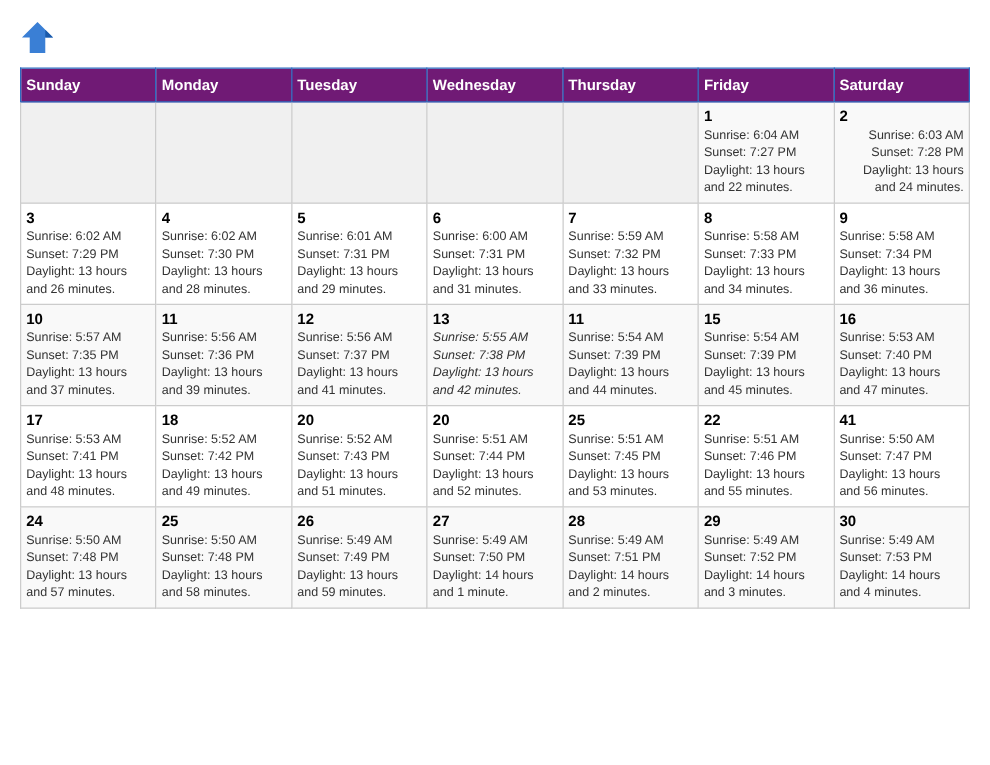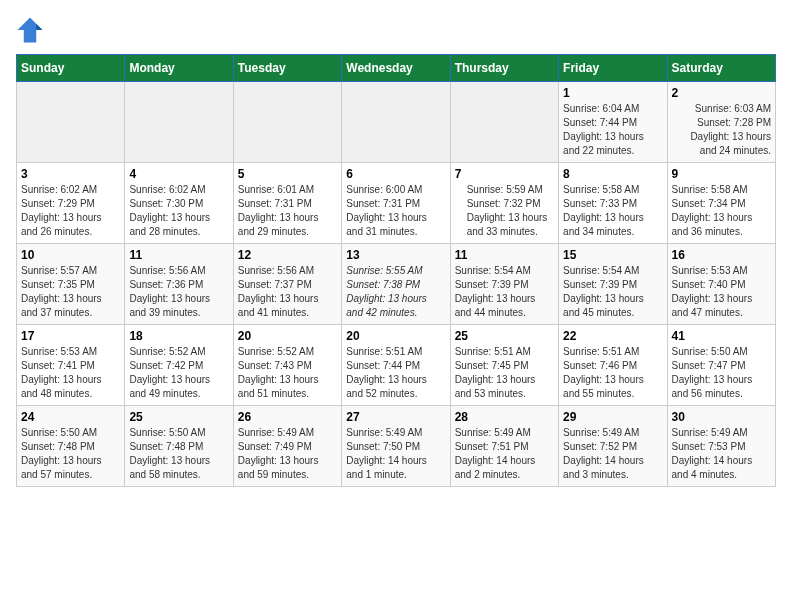--- a/index.html
+++ b/index.html
@@ -44,21 +44,21 @@
       font-size: 16px;
       font-weight: normal;
       color: #444;
     }
     .calendar {
       width: 100%;
       border-collapse: collapse;
       font-size: 11px;
     }
     .calendar thead th {
-      background: #15803d;
+      background: #701a75;
       color: #fff;
       padding: 6px 4px;
       text-align: left;
       font-size: 12px;
       font-weight: bold;
       border: 1px solid #2d6bbf;
     }
     .calendar tbody td {
       border: 1px solid #ccc;
       vertical-align: top;
@@ -123,21 +123,21 @@
   <tbody id="calendar-body">
       <tr>
         <td class="empty-cell"></td>
         <td class="empty-cell"></td>
         <td class="empty-cell"></td>
         <td class="empty-cell"></td>
         <td class="empty-cell"></td>
         <td>
           <span class="day-number">1</span>
           <div class="day-info" style="white-space: pre-line;">Sunrise: 6:04 AM
-Sunset: 7:44 PM
+Sunset: 7:27 PM
 Daylight: 13 hours and 22 minutes.</div>
         </td>
         <td>
           <span class="day-number">2</span>
           <div class="day-info" style="white-space: pre-line; text-align: right;">Sunrise: 6:03 AM
 Sunset: 7:28 PM
 Daylight: 13 hours and 24 minutes.</div>
         </td>
       </tr>
       <tr>
@@ -160,21 +160,21 @@
 Daylight: 13 hours and 29 minutes.</div>
         </td>
         <td>
           <span class="day-number">6</span>
           <div class="day-info" style="white-space: pre-line;">Sunrise: 6:00 AM
 Sunset: 7:31 PM
 Daylight: 13 hours and 31 minutes.</div>
         </td>
         <td>
           <span class="day-number">7</span>
-          <div class="day-info" style="white-space: pre-line; margin-left: 12px;">Sunrise: 5:59 AM
+          <div class="day-info" style="white-space: pre-line;">Sunrise: 5:59 AM
 Sunset: 7:32 PM
 Daylight: 13 hours and 33 minutes.</div>
         </td>
         <td>
           <span class="day-number">8</span>
           <div class="day-info" style="white-space: pre-line;">Sunrise: 5:58 AM
 Sunset: 7:33 PM
 Daylight: 13 hours and 34 minutes.</div>
         </td>
         <td>

